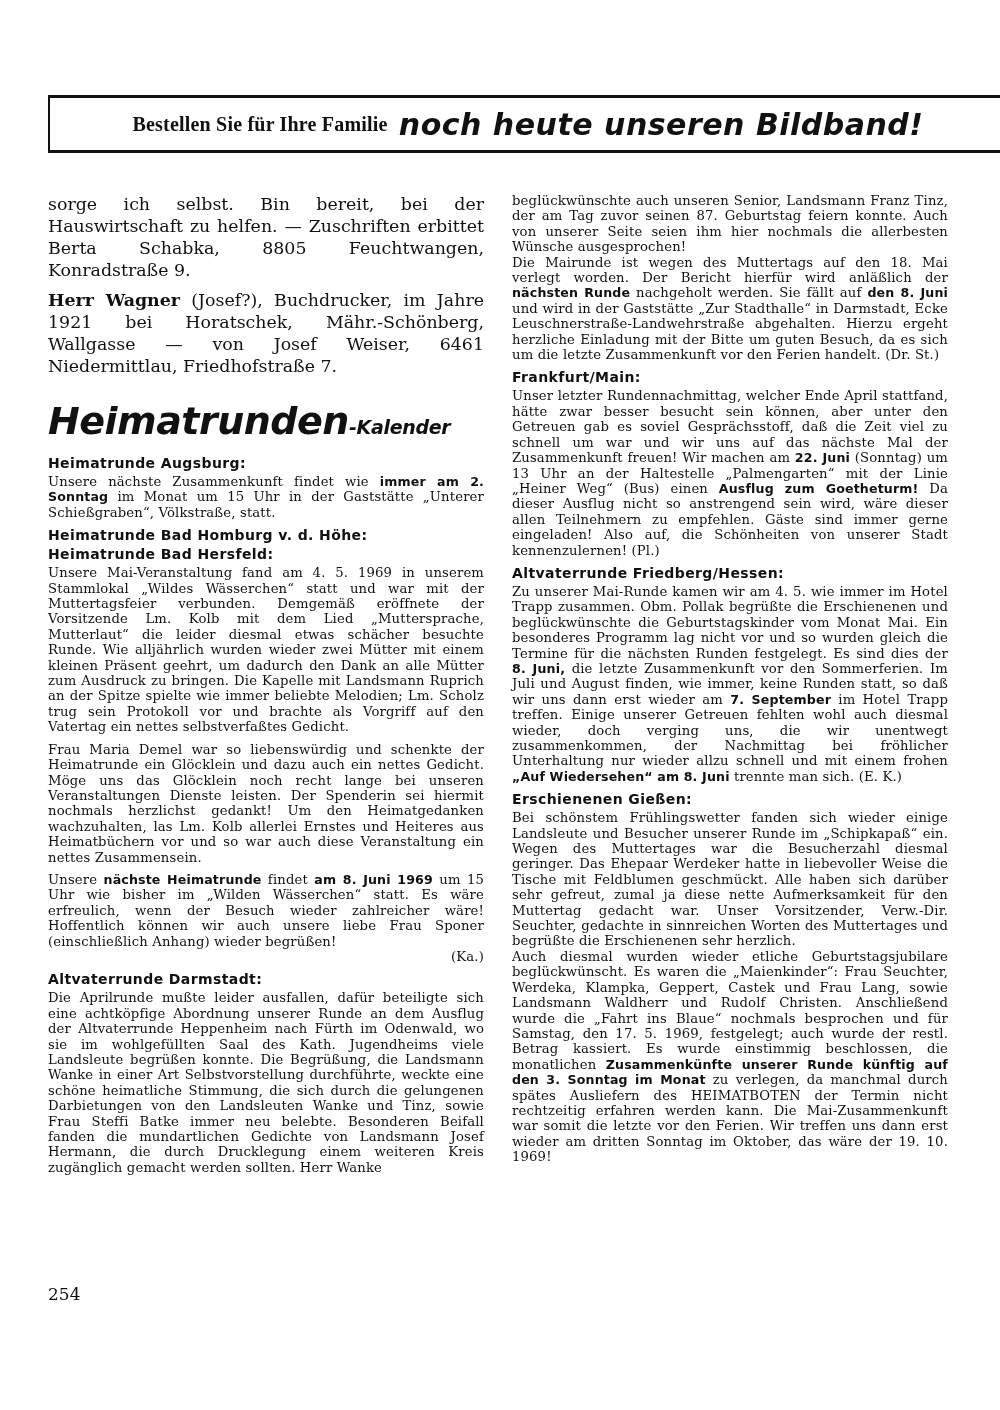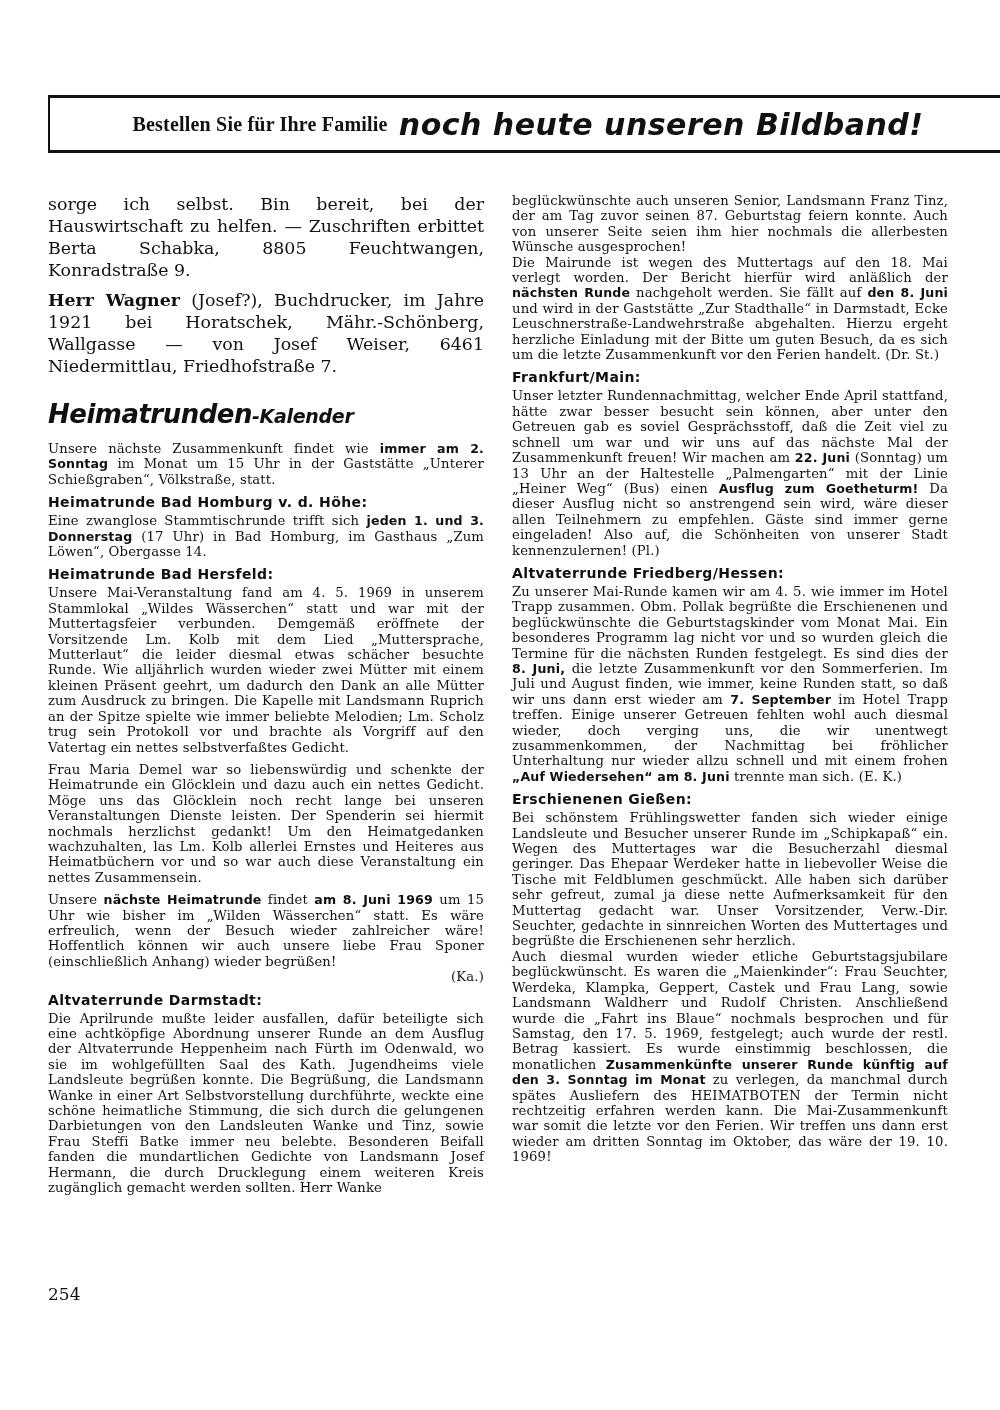--- a/index.html
+++ b/index.html
@@ -11,21 +11,21 @@
   .col { position: absolute; top: 193px; width: 436px; }
   .col-left { left: 48px; }
   .col-right { left: 512px; }
   .bigp { font-family: "DejaVu Serif", serif; font-size: 17.4px; line-height: 22px; margin: 0 0 8px 0; text-align: justify; }
   .p { font-family: "DejaVu Serif", serif; font-size: 13.2px; line-height: 15.4px; margin: 0; text-align: justify; letter-spacing: 0.15px; }
   .p.gap { margin-bottom: 7px; }
   .h { font-family: "DejaVu Sans", sans-serif; font-weight: bold; font-size: 14px; margin: 0 0 3px 0; letter-spacing: 0.4px; }
   .b { font-family: "DejaVu Sans", sans-serif; font-weight: bold; font-size: 12.6px; }
   .bigp .b { font-family: "DejaVu Serif", serif; font-size: 17.4px; }
   .title { margin: 22px 0 12px 0; white-space: nowrap; }
-  .title-script { font-family: "DejaVu Sans", sans-serif; font-weight: bold; font-style: italic; font-size: 26px; letter-spacing: -0.5px; }
+  .title-script { font-family: "DejaVu Sans", sans-serif; font-weight: bold; font-style: italic; font-size: 38px; letter-spacing: -0.5px; }
   .title-plain { font-family: "DejaVu Sans", sans-serif; font-weight: bold; font-size: 19px; letter-spacing: -0.3px; font-style: italic; }
   .sig { text-align: right; display: block; }
   .pagenum { position: absolute; left: 48px; top: 1284px; font-family: "DejaVu Serif", serif; font-size: 17px; }
 </style>
 </head>
 <body>
 
 <div class="banner">
   <div class="banner-inner">
     <span class="banner-small">Bestellen Sie für Ihre Familie</span>
@@ -34,24 +34,24 @@
 </div>
 
 <div class="col col-left">
   <p class="bigp">sorge ich selbst. Bin bereit, bei der Hauswirtschaft zu helfen. — Zuschriften erbittet Berta Schabka, 8805 Feuchtwangen, Konradstraße 9.</p>
   <p class="bigp"><span class="b">Herr Wagner</span><span> (Josef?), Buchdrucker, im Jahre 1921 bei Horatschek, Mähr.-Schönberg, Wallgasse — von Josef Weiser, 6461 Niedermittlau, Friedhofstraße 7.</span></p>
 
   <div class="title">
     <span class="title-script">Heimatrunden</span><span class="title-plain">-Kalender</span>
   </div>
 
+  <div class="h">Heimatrunde Augsburg:</div>
   <p class="p gap"><span>Unsere nächste Zusammenkunft findet wie </span><span class="b">immer am 2. Sonntag</span><span> im Monat um 15 Uhr in der Gaststätte „Unterer Schießgraben“, Völkstraße, statt.</span></p>
 
   <div class="h">Heimatrunde Bad Homburg v. d. Höhe:</div>
-  <p class="p gap"><span>Eine zwanglose Stammtischrunde trifft sich </span><span class="b">jeden 1. und 3. Donnerstag</span><span> (17 Uhr) in Bad Homburg, im Gasthaus „Zum Löwen“, Obergasse 14.</span></p>
 
   <div class="h">Heimatrunde Bad Hersfeld:</div>
   <p class="p gap">Unsere Mai-Veranstaltung fand am 4. 5. 1969 in unserem Stammlokal „Wildes Wässerchen“ statt und war mit der Muttertagsfeier verbunden. Demgemäß eröffnete der Vorsitzende Lm. Kolb mit dem Lied „Muttersprache, Mutterlaut“ die leider diesmal etwas schächer besuchte Runde. Wie alljährlich wurden wieder zwei Mütter mit einem kleinen Präsent geehrt, um dadurch den Dank an alle Mütter zum Ausdruck zu bringen. Die Kapelle mit Landsmann Ruprich an der Spitze spielte wie immer beliebte Melodien; Lm. Scholz trug sein Protokoll vor und brachte als Vorgriff auf den Vatertag ein nettes selbstverfaßtes Gedicht.</p>
   <p class="p gap">Frau Maria Demel war so liebenswürdig und schenkte der Heimatrunde ein Glöcklein und dazu auch ein nettes Gedicht. Möge uns das Glöcklein noch recht lange bei unseren Veranstaltungen Dienste leisten. Der Spenderin sei hiermit nochmals herzlichst gedankt! Um den Heimatgedanken wachzuhalten, las Lm. Kolb allerlei Ernstes und Heiteres aus Heimatbüchern vor und so war auch diese Veranstaltung ein nettes Zusammensein.</p>
   <p class="p"><span>Unsere </span><span class="b">nächste Heimatrunde</span><span> findet </span><span class="b">am 8. Juni 1969</span><span> um 15 Uhr wie bisher im „Wilden Wässerchen“ statt. Es wäre erfreulich, wenn der Besuch wieder zahlreicher wäre! Hoffentlich können wir auch unsere liebe Frau Sponer (einschließlich Anhang) wieder begrüßen!</span></p>
   <p class="p gap">
       <span class="sig">(Ka.)</span>
     </p>
 
   <div class="h">Altvaterrunde Darmstadt:</div>

